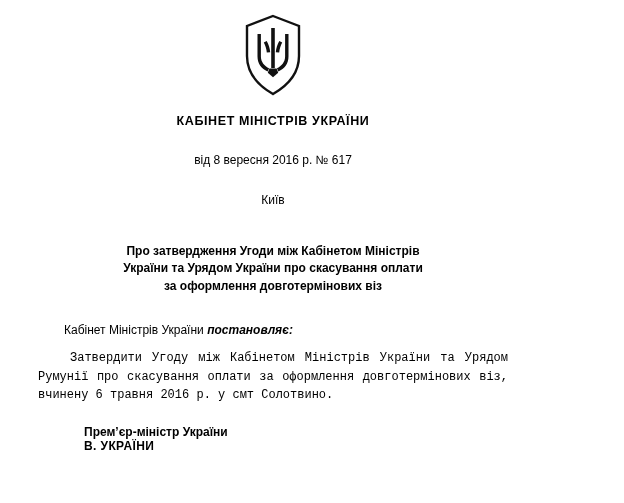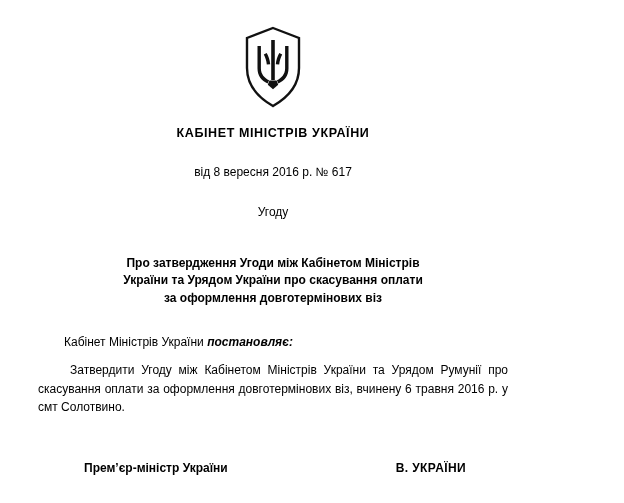--- a/index.html
+++ b/index.html
@@ -12,21 +12,21 @@
     background: #ffffff;
     font-family: "Liberation Sans", sans-serif;
     color: #000000;
     overflow: hidden;
   }
   .page {
     position: relative;
     width: 546px;
     height: 503px;
     box-sizing: border-box;
-    padding: 12px 38px;
+    padding: 0 38px;
   }
   .emblem {
     margin: 0 auto;
     padding-top: 14px;
     width: 64px;
     height: 82px;
     display: block;
   }
   .org-title {
     text-align: center;
@@ -69,34 +69,36 @@
   }
   .resolve-line .bold {
     font-weight: bold;
     font-style: italic;
   }
   .body-text {
     font-size: 12px;
     line-height: 1.55;
     margin-top: 12px;
     text-align: justify;
+    font-family: Liberation Mono, monospace;
   }
   .body-text .indent {
     display: inline-block;
     width: 32px;
   }
   .signature {
-    margin-top: 44px;
+    margin-top: 20px;
     padding-left: 46px;
     padding-right: 42px;
     display: flex;
     justify-content: space-between;
     align-items: baseline;
     font-size: 12px;
     font-weight: bold;
+    flex-direction: column;
   }
   .sign-name {
     letter-spacing: 0.4px;
   }
 </style>
 </head>
 <body>
 
 <div class="page">
 
@@ -112,21 +114,21 @@
         <path d="M28.4 54.5 h7.2 l1.6 4.2 l-5.2 4.6 l-5.2 -4.6 z"></path>
       </g>
     </svg>
   </div>
 
   <div class="org-title">КАБІНЕТ МІНІСТРІВ УКРАЇНИ</div>
 
 
   <div class="doc-date">від 8 вересня 2016 р. № 617</div>
 
-  <div class="doc-city">Угоду</div>
+  <div class="doc-city">Київ</div>
 
   <div class="doc-subject">
     <div>Про  затвердження Угоди між Кабінетом Міністрів</div>
     <div>України та Урядом України про скасування оплати</div>
     <div>за оформлення довготермінових віз</div>
   </div>
 
   <div class="resolve-line">
     <span>Кабінет Міністрів України </span><span class="bold">постановляє:</span>
   </div>

